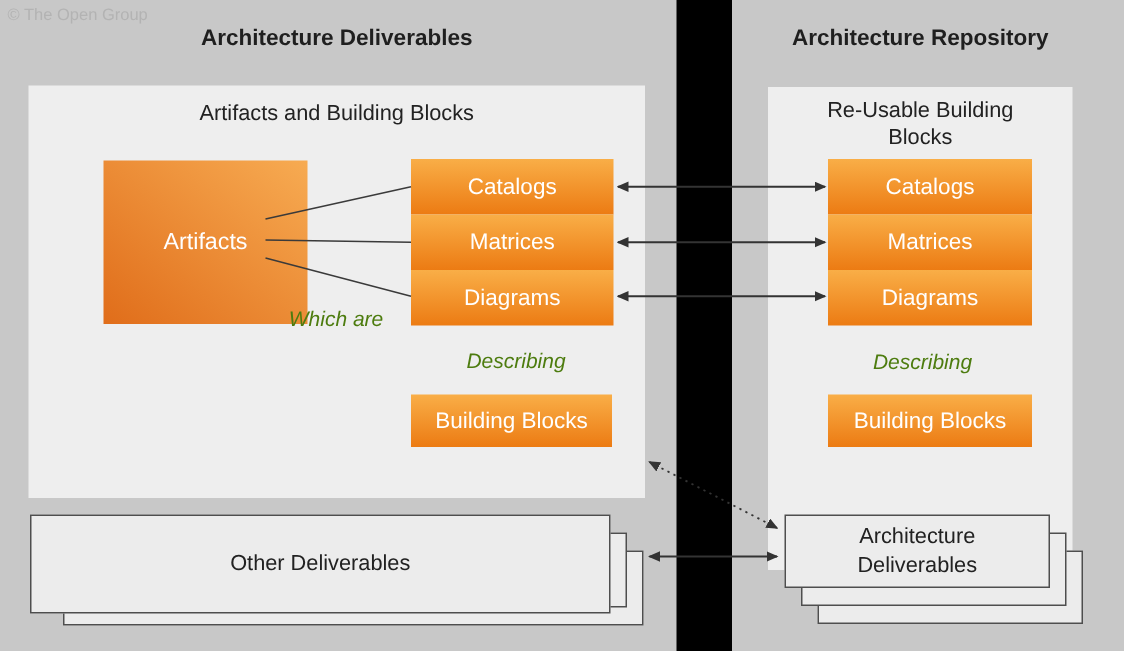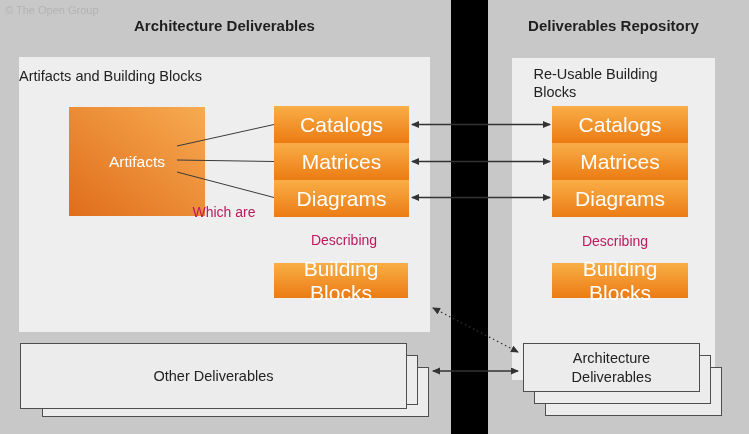--- a/index.html
+++ b/index.html
@@ -24,50 +24,50 @@
   }
   .section-title.left{left:19px;width:411px;}
   .section-title.right{left:512px;width:203px;}
   .panel{
     position:absolute;background:#eeeeee;
   }
   .panel.left{left:19px;top:57px;width:411px;height:275px;}
   .panel.right{left:512px;top:58px;width:203px;height:322px;}
   .panel-title{
     position:absolute;top:11px;left:0;width:100%;
-    font-size:14.5px;color:#222;
+    text-align:center;font-size:14.5px;color:#222;
   }
   .panel.right .panel-title{
     top:7px;left:50%;width:160px;margin-left:-80px;line-height:1.25;
   }
   .orange-box{
     position:absolute;
     background:linear-gradient(#f9ae47,#ec7b13);
-    color:#fff;font-size:21px;
+    color:#fff;font-size:15px;
     display:flex;align-items:center;justify-content:center;
     text-align:center;
   }
   .artifacts-box{
     left:22px;top:50px;width:136px;height:109px;
     background:linear-gradient(to bottom left,#f7ab52,#e06d1a);
     font-size:15.5px;
     margin-left:28px;
   }
   .lbox{width:135px;height:37px;left:255px;}
   .lbox.r1{top:49px;}
   .lbox.r2{top:86px;}
   .lbox.r3{top:123px;}
   .rbox{width:136px;height:37px;left:40px;}
   .rbox.r1{top:48px;}
   .rbox.r2{top:85px;}
   .rbox.r3{top:122px;}
   .bb-left{left:255px;top:206px;width:134px;height:35px;}
   .bb-right{left:40px;top:205px;width:136px;height:35px;}
   .italic-label{
-    position:absolute;font-size:14px;color:#be185d;
+    position:absolute;font-style:italic;font-size:14px;color:#4d7c0f;
     text-align:center;width:110px;
   }
   .which-are{left:150px;top:147px;}
   .describing-l{left:270px;top:175px;}
   .describing-r{left:48px;top:175px;}
   .stack-layer{
     position:absolute;background:#ececec;border:1px solid #4e4e4e;
     box-sizing:border-box;
     display:flex;align-items:center;justify-content:center;
     font-size:14.5px;color:#222;text-align:center;line-height:1.25;
@@ -85,21 +85,21 @@
   }
 </style>
 </head>
 <body>
 
 <div class="copyright">© The Open Group</div>
 
 <div class="divider-bar"></div>
 
 <div class="section-title left">Architecture Deliverables</div>
-<div class="section-title right">Deliverables Repository</div>
+<div class="section-title right">Architecture Repository</div>
 
 <div class="panel left">
   <div class="panel-title">Artifacts and Building Blocks</div>
   <div class="orange-box artifacts-box">Artifacts</div>
   <div class="orange-box lbox r1">Catalogs</div>
   <div class="orange-box lbox r2">Matrices</div>
   <div class="orange-box lbox r3">Diagrams</div>
   <div class="italic-label which-are">Which are</div>
   <div class="italic-label describing-l">Describing</div>
   <div class="orange-box bb-left">Building Blocks</div>

